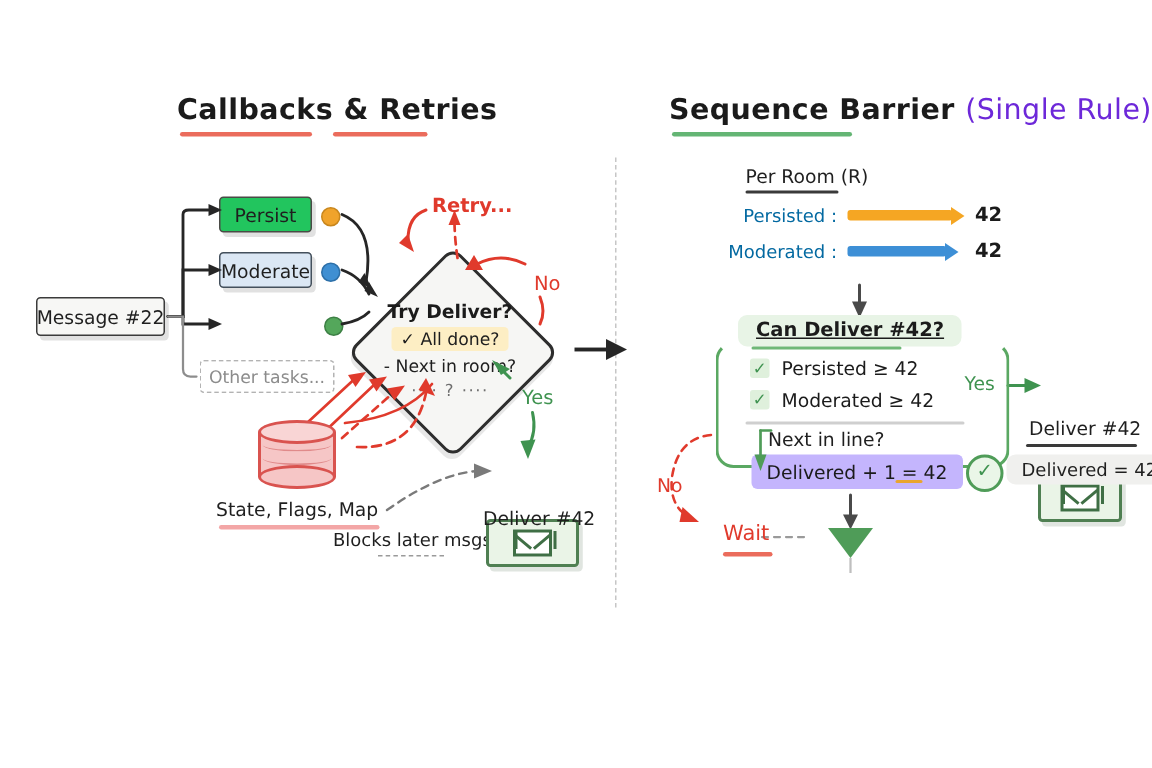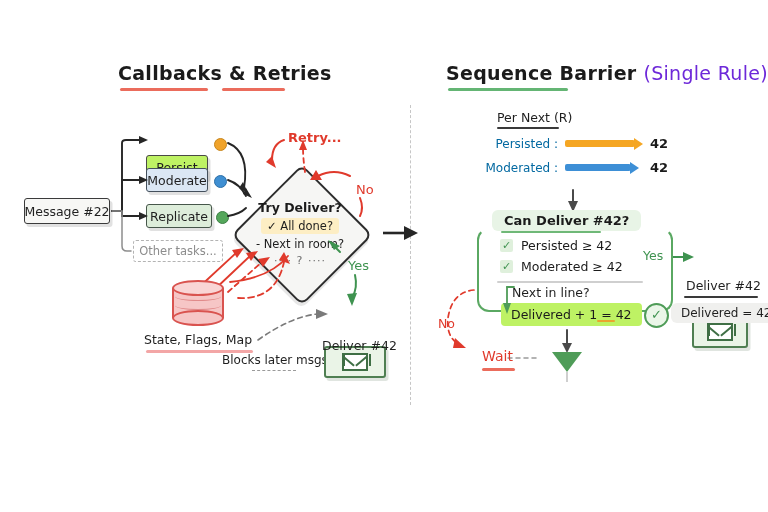--- a/index.html
+++ b/index.html
@@ -28,21 +28,21 @@
   
   .box{
     box-sizing:border-box;
     border:1.6px solid #3b3b3b;
     border-radius:3px;
     display:flex;align-items:center;justify-content:center;
     font-size:12.5px;color:#1f1f1f;white-space:nowrap;
     box-shadow:2.5px 3px 0 rgba(120,120,120,.22);
   }
   .box.msg{background:#f7f7f5;}
-  .box.persist{background:#bef264;border-color:#4a4a46;margin-top:24px;}
+  .box.persist{background:#22c55e;border-color:#4a4a46;}
   .box.moderate{background:#dbe7f4;border-color:#44505c;}
   .box.replicate{background:#ddedda;border-color:#46564a;}
   .box.dashed{
     border:1.4px dashed #b3b3b3;background:#fff;color:#8c8c8c;
     box-shadow:none;font-size:11.5px;
   }
 
   .dot{width:11px;height:11px;border-radius:50%;}
   .dot.o{background:#f0a32b;border:1px solid #c8861c;}
   .dot.b{background:#3f8fd2;border:1px solid #2c6fa8;}
@@ -135,21 +135,21 @@
     font-size:13px;font-weight:600;color:#1b1b1b;white-space:nowrap;
     display:inline-block;
   }
   .check-row{display:flex;align-items:center;gap:8px;font-size:12.5px;color:#1b1b1b;white-space:nowrap;}
   .chk{
     width:13px;height:13px;border-radius:2px;background:#dff0dc;
     color:#3f9350;font-size:11px;line-height:13px;text-align:center;
   }
   .hr-sep{height:1.5px;background:#cfcfcf;border-radius:1px;}
   .hl-row{
-    background:#bef264;border-radius:4px;padding:4px 10px;
+    background:#c4b5fd;border-radius:4px;padding:4px 10px;
     font-size:12.5px;color:#1b1b1b;white-space:nowrap;display:inline-block;
   }
   .greenflow{
     box-sizing:border-box;border:2px solid #5aa862;border-radius:12px;
     border-top-color:transparent;
   }
   .circle-chk{
     width:21px;height:21px;border-radius:50%;border:2px solid #4f9c58;
     background:#eaf6e8;color:#3f9350;font-size:13px;line-height:19px;text-align:center;
   }
@@ -210,23 +210,20 @@
   <div class="abs box persist" style="left:146px;top:131px;width:62px;height:24px;">
     <span>Persist</span>
   </div>
   <div class="abs dot o" style="left:214px;top:138px;"></div>
 
   <div class="abs box moderate" style="left:146px;top:168px;width:62px;height:24px;">
     <span>Moderate</span>
   </div>
   <div class="abs dot b" style="left:214px;top:175px;"></div>
 
-  <div class="abs box replicate" style="left:146px;top:204px;width:66px;height:24px;">
-    <span>Replicate</span>
-  </div>
   <div class="abs dot g" style="left:216px;top:211px;"></div>
 
   <div class="abs box dashed" style="left:133px;top:240px;width:90px;height:22px;">
     <span>Other tasks...</span>
   </div>
 
   <svg class="ov">
     <g fill="none" stroke="#262626" stroke-width="1.9" stroke-linecap="round">
       <path d="M112 211 L122 211 L122 143 Q122 140 126 140 L139 140"></path>
       <path d="M112 211 L122 211 L122 180 L139 180"></path>
@@ -315,21 +312,21 @@
 
   <div class="abs env" style="left:324px;top:300px;width:62px;height:32px;">
     <div class="flap">
       <div class="v1"></div>
         <div class="v2"></div>
     </div>
   </div>
   <div class="abs lbl dark" style="left:322px;top:338px;font-size:12.5px;">Deliver #42</div>
 
   <div class="abs" style="left:497px;top:110px;">
-    <div class="lbl dark" style="font-size:12.5px;">Per Next (R)</div>
+    <div class="lbl dark" style="font-size:12.5px;">Per Room (R)</div>
     <div class="ul-dark" style="width:62px;margin-top:2px;"></div>
   </div>
 
   <div class="abs" style="left:484px;top:136px;display:flex;flex-direction:column;gap:9px;">
 
     <div class="stat-row">
       <span class="stat-name">Persisted :</span>
       <span style="display:flex;align-items:center;">
         <span class="bar orange"></span>
         <span class="arrowhead orange"></span>
@@ -373,21 +370,21 @@
       <path d="M508 358 L540 358" stroke-dasharray="4,4"></path>
     </g>
 
     <g fill="none" stroke="#bfbfbf" stroke-width="1.5">
       <path d="M567 372 L567 382"></path>
     </g>
   </svg>
 
   <div class="abs greenflow" style="left:477px;top:228px;width:196px;height:84px;"></div>
 
-  <div class="abs panel-title" style="left:492px;top:210px;">
+  <div class="abs panel-title" style="left:492px;top:210px;text-decoration:underline;">
     <span>Can Deliver #42?</span>
   </div>
   <div class="abs ul-green-thin" style="left:501px;top:231px;width:100px;"></div>
 
   <div class="abs" style="left:500px;top:238px;display:flex;flex-direction:column;gap:6px;">
     <div class="check-row">
       <span class="chk">✓</span>
       <span>Persisted ≥ 42</span>
     </div>
     <div class="check-row">

